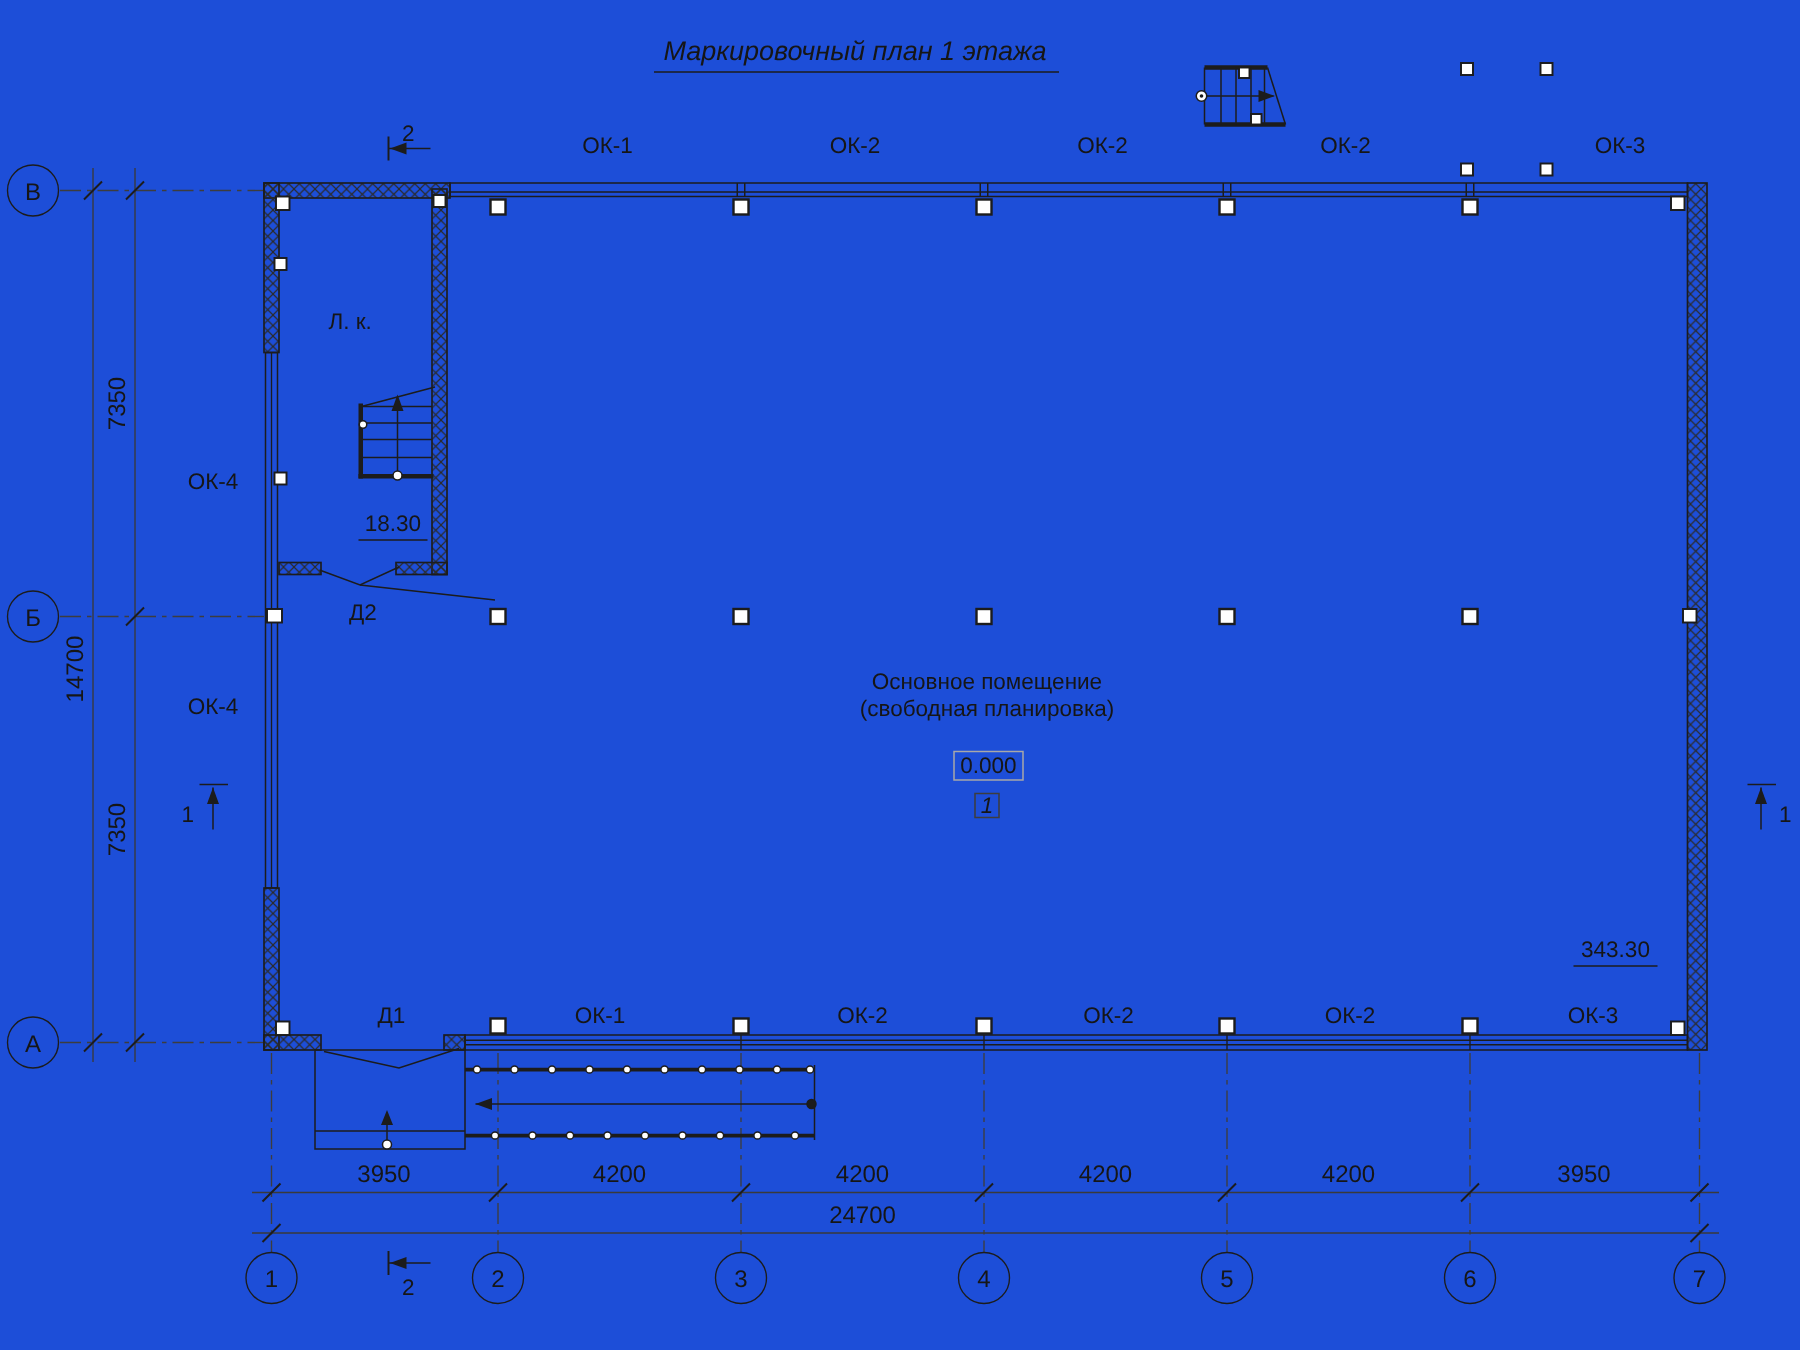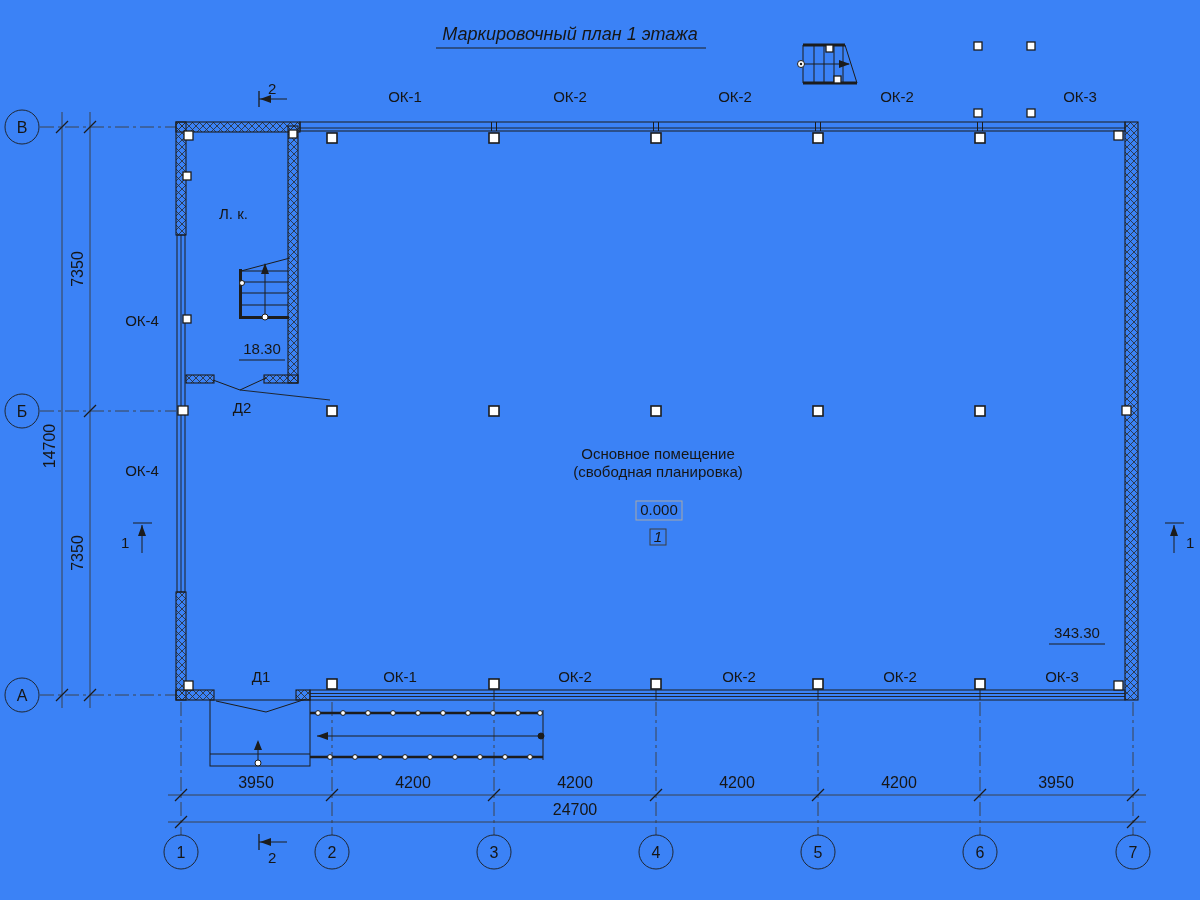--- a/index.html
+++ b/index.html
@@ -1,16 +1,16 @@
 <!DOCTYPE html>
 <html><head>
 <meta charset="utf-8">
 <style>
   html,body{margin:0;padding:0;background:#fff;}
-  .canvas{position:relative;width:1200px;height:900px;background:#3b82f6;overflow:hidden;
+  .canvas{position:relative;width:1200px;height:900px;background:#1d4ed8;overflow:hidden;
           font-family:"Liberation Sans", sans-serif;}
   svg{display:block}
   svg line,svg rect,svg path,svg polyline,svg circle{stroke:#1c1c1c;fill:none;stroke-width:1}
   svg polygon{fill:#1c1c1c;stroke:none}
   .wall{fill:url(#hatch);stroke:#1c1c1c;stroke-width:1.1}
   .white{fill:#fff;stroke:#1c1c1c;stroke-width:1.6}
   .notch{fill:#fff;stroke:#1c1c1c;stroke-width:1.3}
   .thin{stroke-width:0.9}
   .rail{stroke-width:2.5}
   .bar{fill:#1c1c1c;stroke:none}

